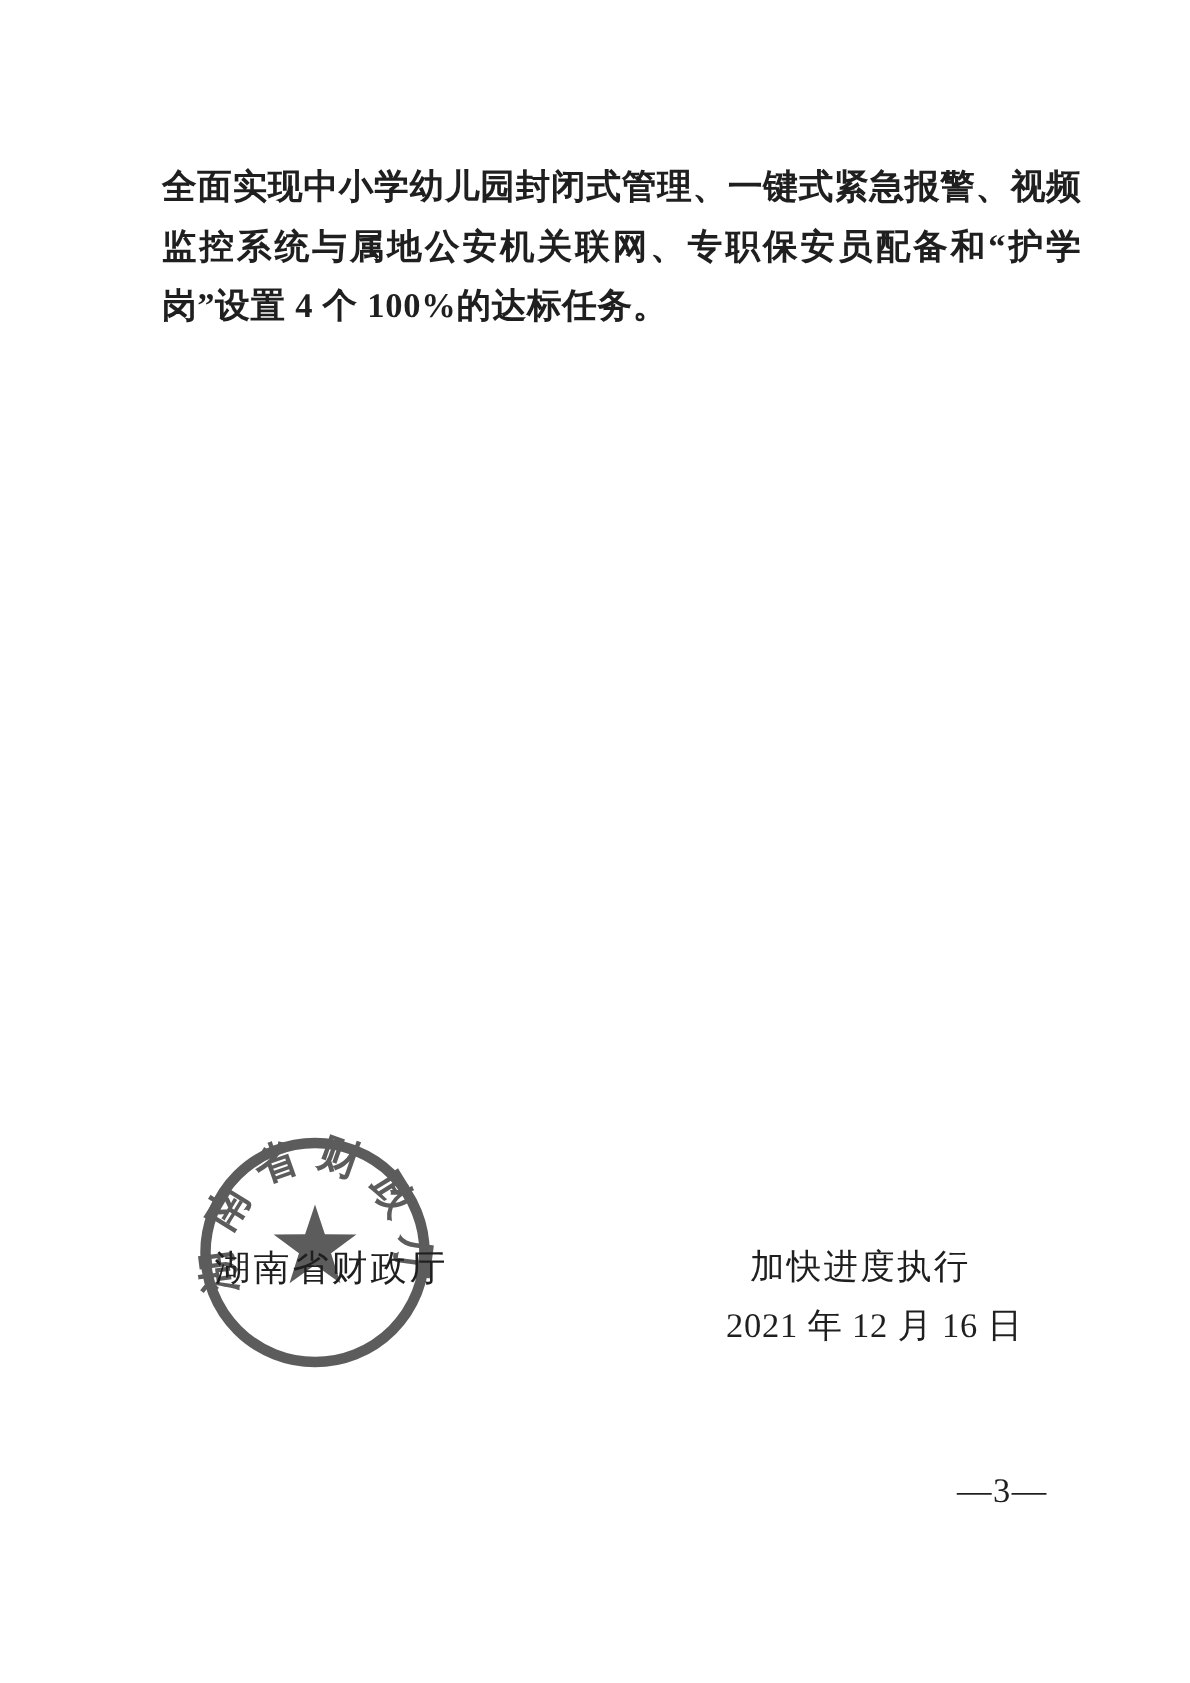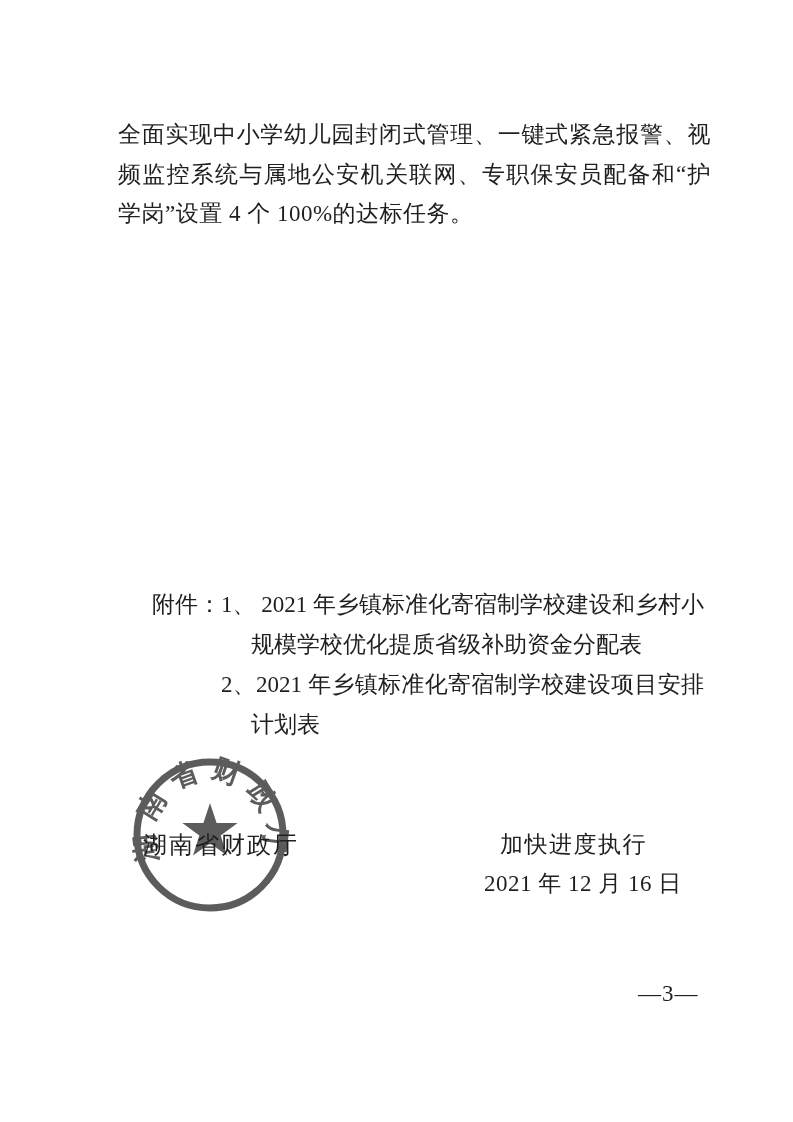--- a/index.html
+++ b/index.html
@@ -22,21 +22,21 @@
     position: absolute;
     left: 100px;
     top: 97px;
     width: 629px;
     font-size: 23px;
     line-height: 39.5px;
     text-align: justify;
     text-justify: inter-character;
     letter-spacing: 0.5px;
   }
-  .para { margin: 18px; }
+  .para { margin: 8px; font-weight: bold; }
   .para.indent { text-indent: 2em; }
   .attachments {
     position: absolute;
     left: 152px;
     top: 585px;
     width: 552px;
     font-size: 23px;
     line-height: 40px;
     display: flex;
     align-items: flex-start;
@@ -99,27 +99,20 @@
 </style>
 </head>
 <body>
 
 <div class="page">
 
   <div class="body-text">
     <p class="para">全面实现中小学幼儿园封闭式管理、一键式紧急报警、视频监控系统与属地公安机关联网、专职保安员配备和“护学岗”设置 4 个 100%的达标任务。</p>
   </div>
 
-  <div class="attachments">
-    <span class="att-label">附件：</span>
-    <div class="att-items">
-      <div class="att-item">1、 2021 年乡镇标准化寄宿制学校建设和乡村小规模学校优化提质省级补助资金分配表</div>
-      <div class="att-item">2、2021 年乡镇标准化寄宿制学校建设项目安排计划表</div>
-    </div>
-  </div>
 
   <svg class="seal" viewBox="0 0 160 160" xmlns="http://www.w3.org/2000/svg">
     <circle class="seal-circle" cx="80" cy="80" r="73"></circle>
     <polygon class="seal-star" points="80,48 86.6,67.9 107.6,68 90.7,80.5 97,100.5 80,88.3 63,100.5 69.3,80.5 52.4,68 73.4,67.9"></polygon>
     <defs>
       <path id="sealArc" d="M 37.1 116 A 56 56 0 1 1 122.9 116"></path>
     </defs>
     <text class="seal-arc-text">
       <textPath href="#sealArc" startOffset="50%" text-anchor="middle">湖南省财政厅</textPath>
     </text>

